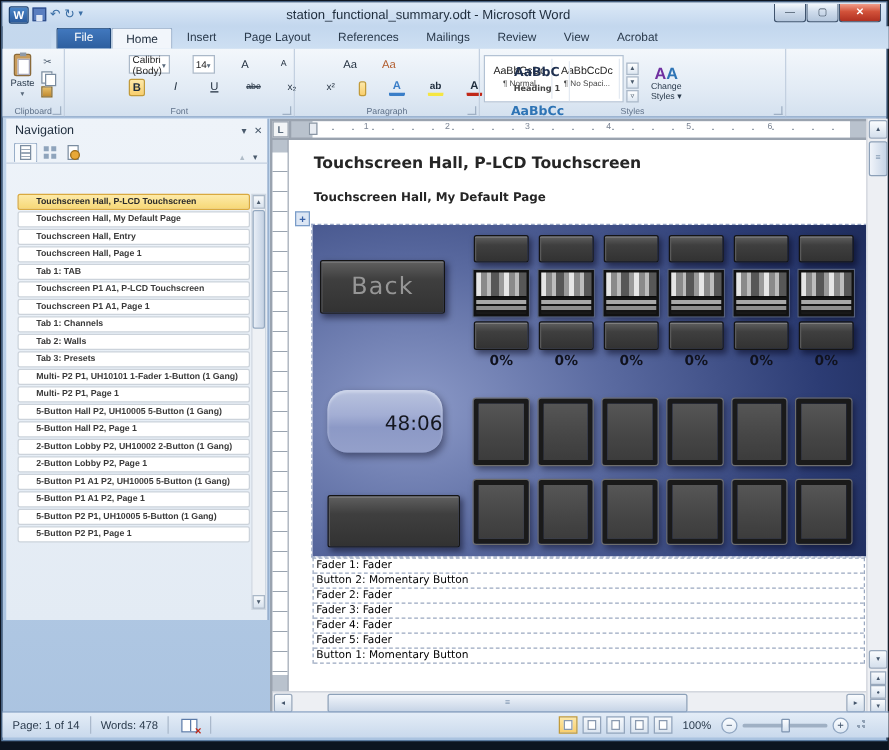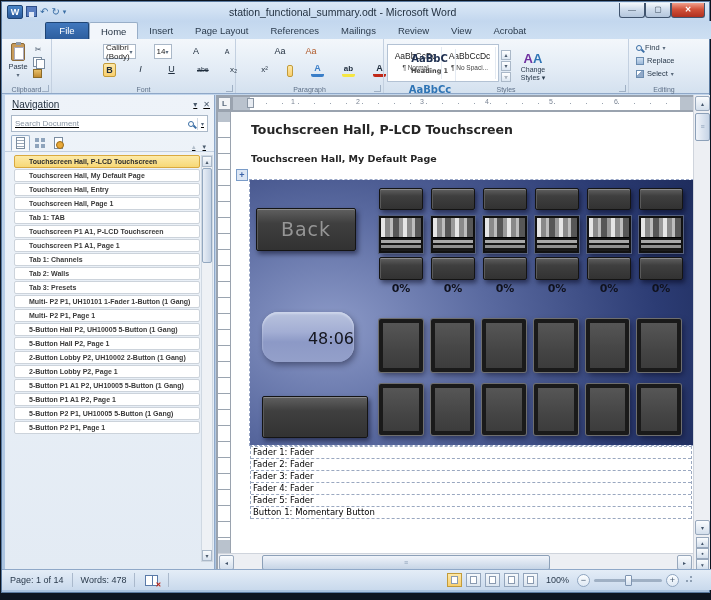--- a/index.html
+++ b/index.html
@@ -85,22 +85,22 @@
   .g-edit { width:70px; }
   .editrow { display:flex; align-items:center; gap:3px; height:13px; font-size:7.5px; color:#2a3a4c; padding-left:4px; }
   .mag { width:6px; height:6px; border:1.5px solid #3a6ea5; border-radius:50%; position:relative; }
   .mag::after { content:""; position:absolute; left:4px; top:4px; width:4px; height:1.5px; background:#3a6ea5; transform:rotate(45deg); }
   .miniic { width:8px; height:8px; background:linear-gradient(180deg,#cfe0f2,#9cb8d8); border:1px solid #6a8cb0; }
 
   
   .main { position:absolute; left:3px; top:92px; width:705px; height:476px; }
 
   
-  .navpane { position:absolute; left:0; top:1px; width:210px; height:475px;
-             background:linear-gradient(180deg,#eef3f9,#e3ebf4); border-right:1px solid #8fa8c8;text-decoration:underline; }
+  .navpane { position:absolute; left:0; top:1px; width:210px; height:401px;
+             background:linear-gradient(180deg,#eef3f9,#e3ebf4); border-right:1px solid #8fa8c8; }
   .nav-head { height:18px; display:flex; align-items:center; padding:0 4px 0 7px; }
   .nav-title { font-size:10px; color:#1e2c3c; }
   .nav-head-btns { margin-left:auto; display:flex; gap:6px; font-size:8px; color:#4a5a6c; }
   .nav-search { margin:2px 6px; height:17px; background:#fff; border:1px solid #aab8c8; display:flex; align-items:center; padding:0 3px; }
   .nav-search .ph { font-size:8px; color:#8a96a4; flex:1; }
   .nav-search .sep { width:1px; height:12px; background:#d0d8e2; margin:0 3px; }
   .nav-tabs { height:18px; display:flex; align-items:flex-end; padding-left:6px; border-bottom:1px solid #c3d0e0; }
   .ntab { width:19px; height:16px; border:1px solid transparent; display:flex; align-items:center; justify-content:center; }
   .ntab.active { background:#f6f9fc; border-color:#98aec8; border-bottom-color:#f6f9fc; border-radius:2px 2px 0 0; }
   .ntab-doc { width:9px; height:12px; background:#fff; border:1px solid #7a8ca0;
@@ -351,54 +351,31 @@
       </div>
       <div class="chstyles">
         <span class="aa"><span class="a1">A</span><span class="a2">A</span></span>
         <span class="lbl">Change</span>
         <span class="lbl"><span>Styles</span> <span>▾</span></span>
       </div>
       <div class="rgroup-label">Styles</div>
       <div class="launcher"></div>
     </div>
 
-    <div class="rgroup g-edit" style="border-right:none">
-      <div class="editrow">
-        <span class="mag"></span>
-        <span>Find</span>
-        <span style="font-size:6px;color:#5a6a7c">▾</span>
-      </div>
-      <div class="editrow">
-        <span class="miniic"></span>
-        <span>Replace</span>
-      </div>
-      <div class="editrow">
-        <span class="miniic" style="background:linear-gradient(135deg,#fff 40%,#8fa8c8 41%)"></span>
-        <span>Select</span>
-        <span style="font-size:6px;color:#5a6a7c">▾</span>
-      </div>
-      <div class="rgroup-label">Editing</div>
-    </div>
   </div>
 
   <div class="main">
 
     <div class="navpane">
       <div class="nav-head">
         <span class="nav-title">Navigation</span>
         <span class="nav-head-btns">
           <span>▾</span>
           <span>✕</span>
         </span>
-      </div>
-      <div class="nav-search">
-        <span class="ph">Search Document</span>
-        <span class="mag"></span>
-        <span class="sep"></span>
-        <span style="font-size:6px;color:#5a6a7c">▾</span>
       </div>
       <div class="nav-tabs">
         <div class="ntab active">
               <span class="ntab-doc"></span>
             </div>
         <div class="ntab">
               <span class="ntab-grid"></span>
             </div>
         <div class="ntab">
               <span class="ntab-res"></span>
@@ -534,20 +511,21 @@
             <div class="ts-key"></div>
             <div class="ts-key"></div>
             <div class="ts-key"></div>
             <div class="ts-key"></div>
             <div class="ts-key"></div>
           </div>
         </div>
 
         <div class="desc">
           <div class="dline">Fader 1: Fader</div>
+          <div class="dline">Button 2: Momentary Button</div>
           <div class="dline">Fader 2: Fader</div>
           <div class="dline">Fader 3: Fader</div>
           <div class="dline">Fader 4: Fader</div>
           <div class="dline">Fader 5: Fader</div>
           <div class="dline">Button 1: Momentary Button</div>
         </div>
       </div>
 
       <div class="vscroll">
         <div class="scbtn" style="top:1px">▴</div>

